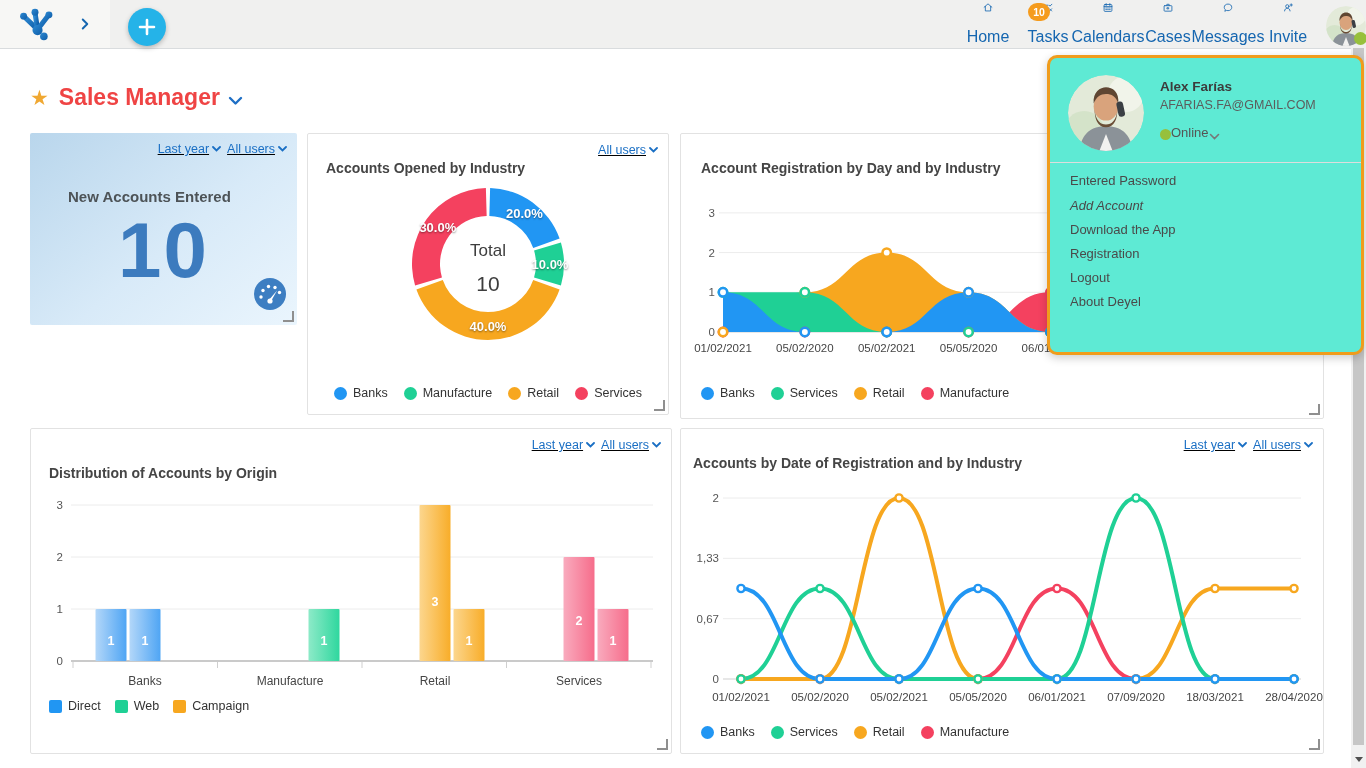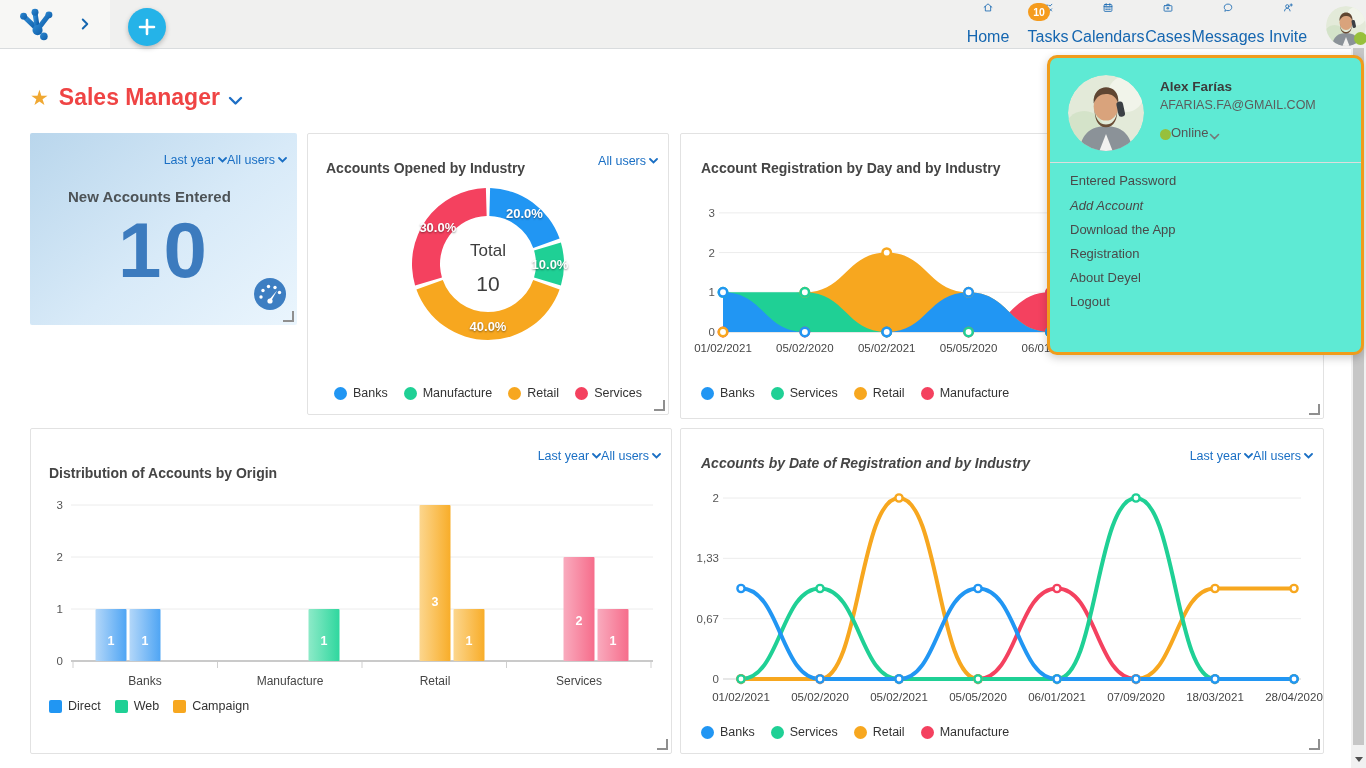--- a/index.html
+++ b/index.html
@@ -25,21 +25,21 @@
 
   
   .page-title-row{position:absolute;left:30px;top:84px;display:flex;align-items:center;z-index:5;}
   .fav-star{font-size:21px;color:#f0a832;margin-right:10px;cursor:pointer;}
   .page-title{font-size:23px;font-weight:600;color:#ef4444;}
   .title-chevron{margin-left:8px;margin-top:6px;cursor:pointer;}
 
   
   .card{position:absolute;background:#fff;border:1px solid #e2e2e2;border-radius:2px;}
   .card-title{position:absolute;left:18px;top:26px;font-size:14px;font-weight:bold;color:#454545;z-index:2;white-space:nowrap;}
-  .filters{position:absolute;top:20px;right:10px;display:flex;gap:0;z-index:3;}
+  .filters{position:absolute;top:9px;right:10px;display:flex;gap:6px;z-index:3;text-decoration:underline;}
   .filter{font-size:12.5px;color:#1a6fc4;cursor:pointer;display:flex;align-items:center;gap:3px;white-space:nowrap;}
   .legend{position:absolute;display:flex;gap:16px;align-items:center;z-index:2;}
   .legend-item{display:flex;align-items:center;gap:6px;font-size:12.5px;color:#333;cursor:pointer;}
   .legend-dot{width:13px;height:13px;border-radius:50%;}
   .legend-sq{width:13px;height:13px;border-radius:2px;}
   .resize-handle{position:absolute;right:3px;bottom:3px;width:9px;height:9px;
                  border-right:2px solid #8f8f8f;border-bottom:2px solid #8f8f8f;cursor:nwse-resize;}
 
   
   .kpi-card{left:30px;top:133px;width:267px;height:192px;background:linear-gradient(140deg,#b9d6ec 0%,#d8eaf8 55%,#eaf5fd 100%);border:none;}
@@ -440,21 +440,21 @@
           <path d="M1 1 L4.5 4.5 L8 1" fill="none" stroke="#1a6fc4" stroke-width="1.8" stroke-linecap="round"></path>
         </svg>
       </span>
     <span class="filter">
         <span>All users</span>
       <svg width="9" height="6" viewBox="0 0 9 6">
           <path d="M1 1 L4.5 4.5 L8 1" fill="none" stroke="#1a6fc4" stroke-width="1.8" stroke-linecap="round"></path>
         </svg>
       </span>
   </div>
-  <div class="card-title" style="left:20px;font-style:italic;">Accounts by Date of Registration and by Industry</div>
+  <div class="card-title" style="left:12px;">Accounts by Date of Registration and by Industry</div>
   <svg id="svg-lines" width="642" height="324">
       <line x1="42" y1="250" x2="620" y2="250" stroke="#cfcfcf" stroke-width="1"></line>
       <text x="38" y="254" text-anchor="end" font-size="11.5" fill="#555">0</text>
       <line x1="42" y1="189.66666666666669" x2="620" y2="189.66666666666669" stroke="#ececec" stroke-width="1"></line>
       <text x="38" y="193.66666666666669" text-anchor="end" font-size="11.5" fill="#555">0,67</text>
       <line x1="42" y1="129.33333333333334" x2="620" y2="129.33333333333334" stroke="#ececec" stroke-width="1"></line>
       <text x="38" y="133.33333333333334" text-anchor="end" font-size="11.5" fill="#555">1,33</text>
       <line x1="42" y1="69" x2="620" y2="69" stroke="#ececec" stroke-width="1"></line>
       <text x="38" y="73" text-anchor="end" font-size="11.5" fill="#555">2</text>
       <line x1="60" y1="251" x2="60" y2="256" stroke="#cfcfcf"></line>
@@ -545,22 +545,22 @@
     <svg width="11" height="7" viewBox="0 0 11 7">
       <path d="M1.5 1.5 L5.5 5.5 L9.5 1.5" fill="none" stroke="#777" stroke-width="1.6" stroke-linecap="round"></path>
       </svg>
   </div>
   <div class="menu-divider"></div>
   <div class="menu-list" id="menu-list">
       <div class="menu-item">Entered Password</div>
       <div class="menu-item group-gap">Add Account</div>
       <div class="menu-item">Download the App</div>
       <div class="menu-item">Registration</div>
+      <div class="menu-item">Logout</div>
       <div class="menu-item">About Deyel</div>
-      <div class="menu-item">Logout</div>
     </div>
 </div>
 
 <div class="scrollbar">
   <div class="scroll-thumb"></div>
   <div class="scroll-btn">
       <div class="scroll-arrow"></div>
     </div>
 </div>
 

